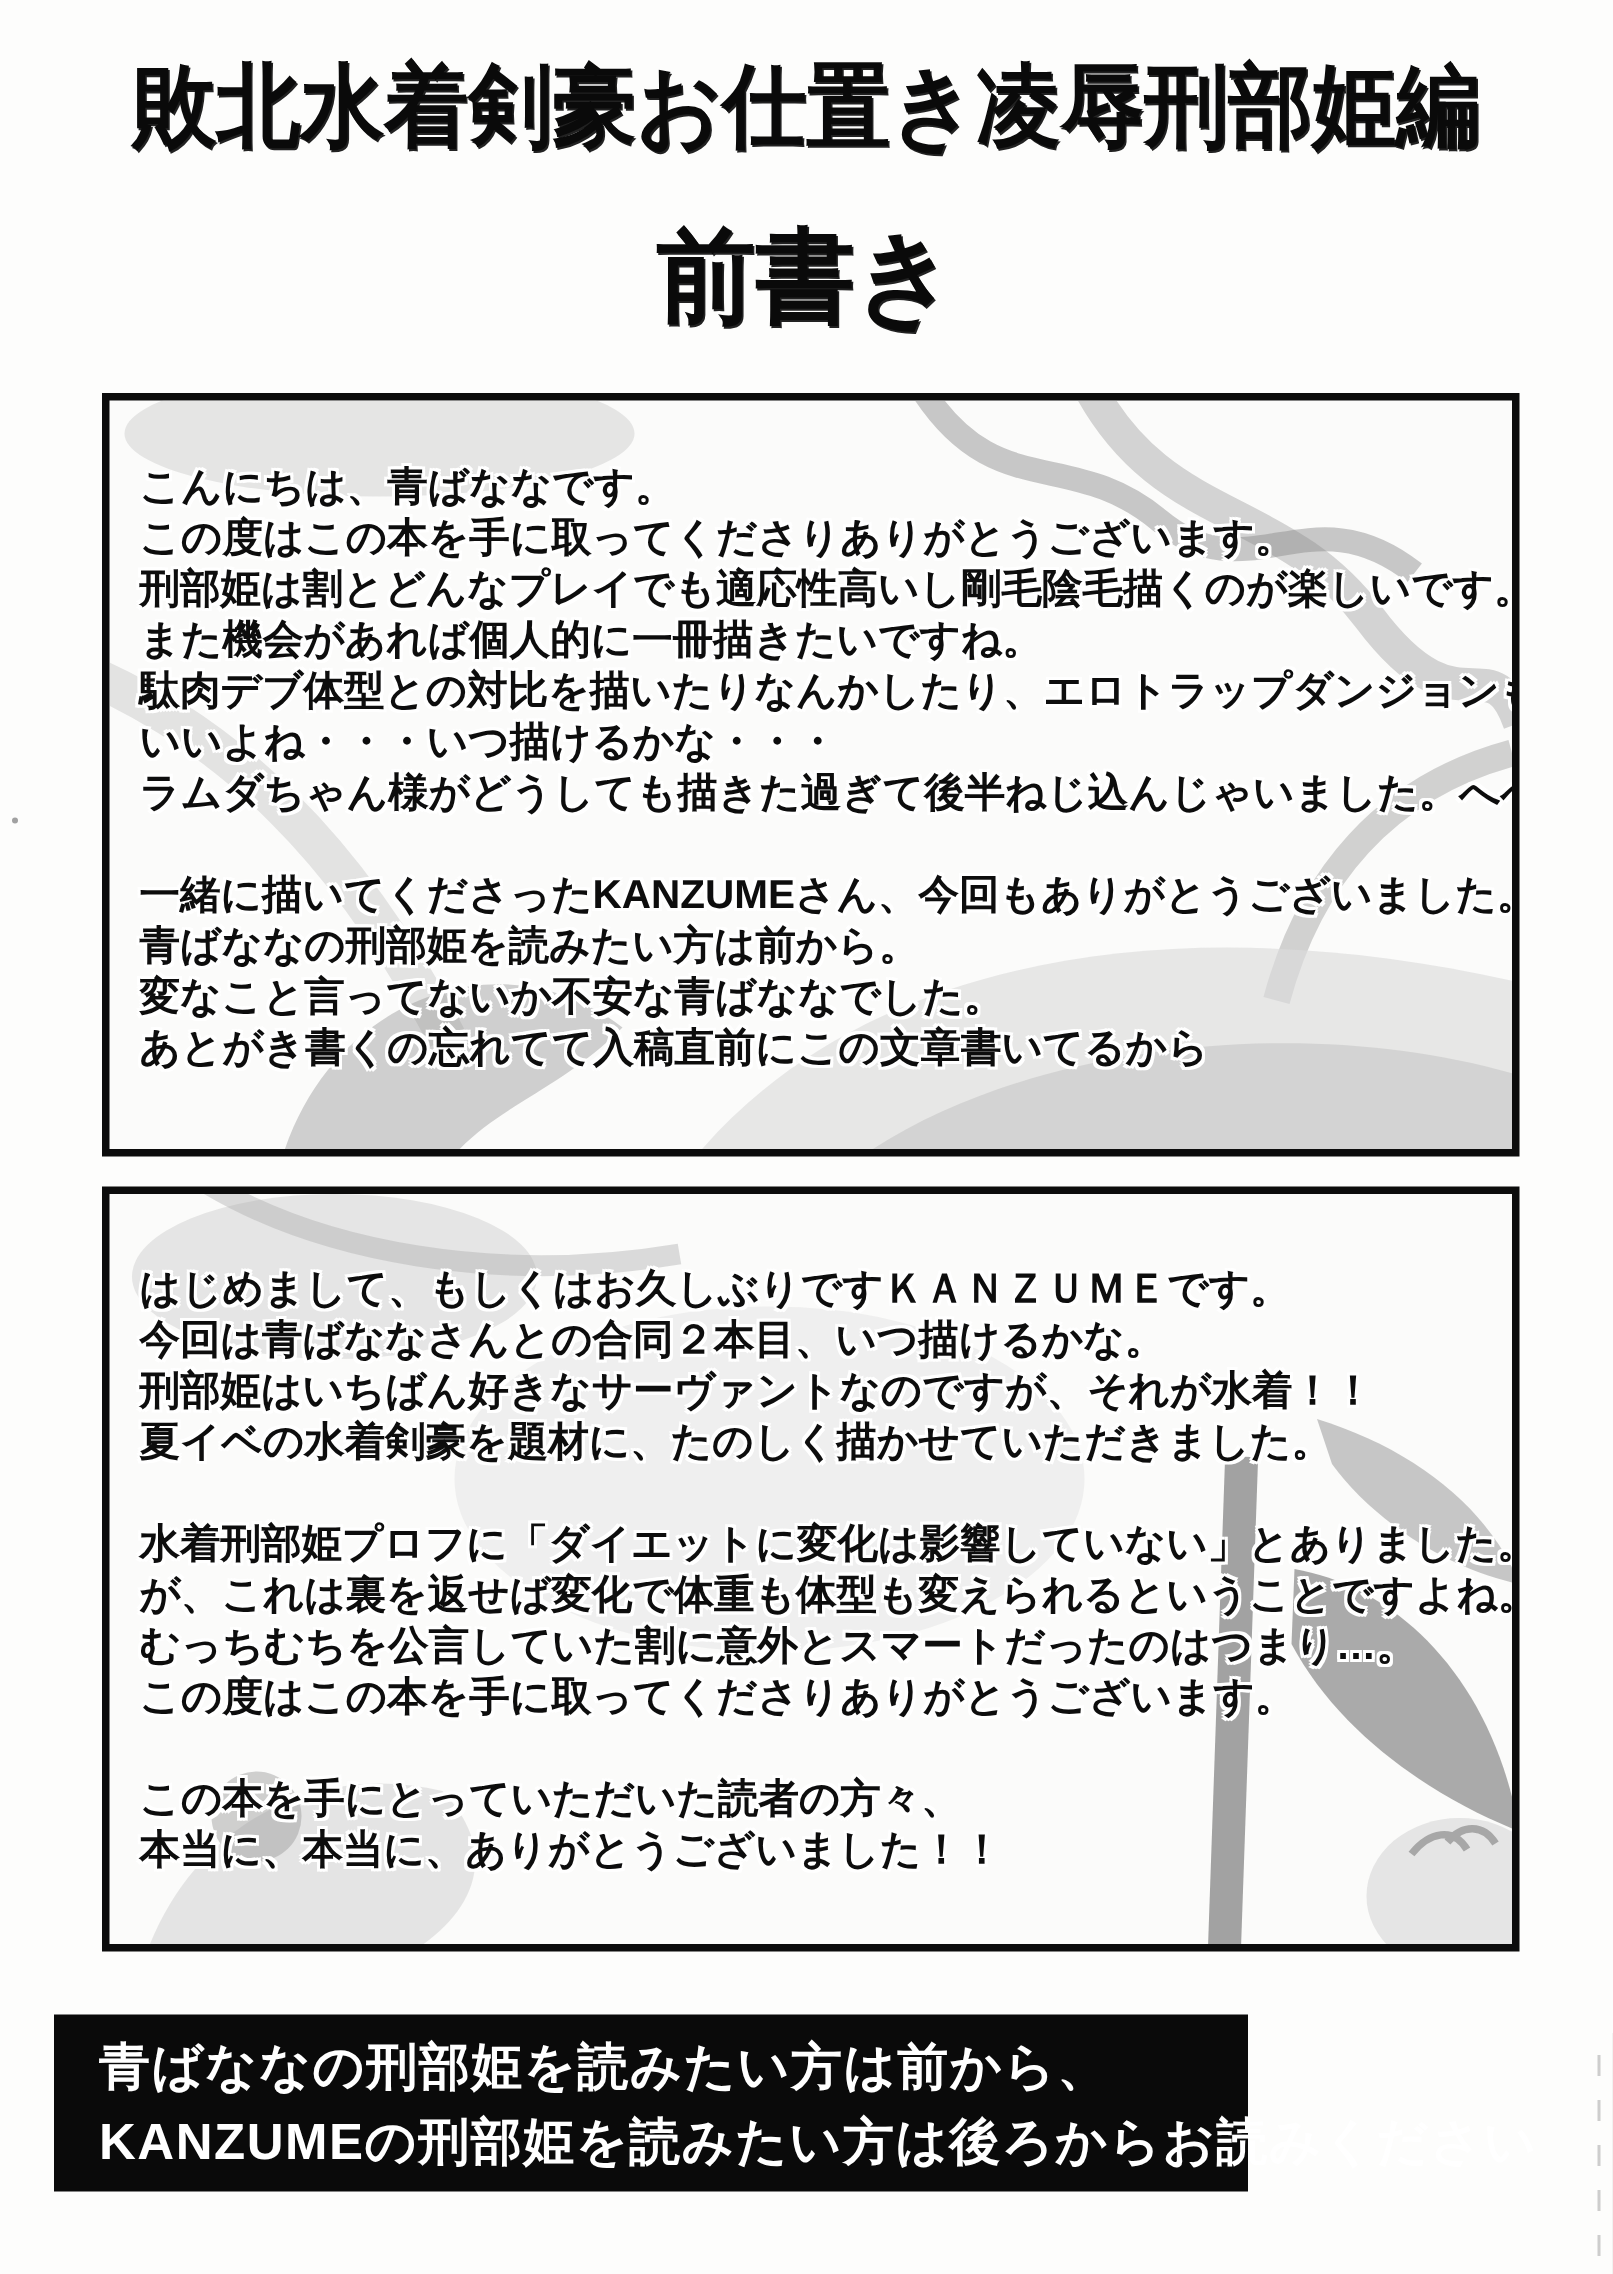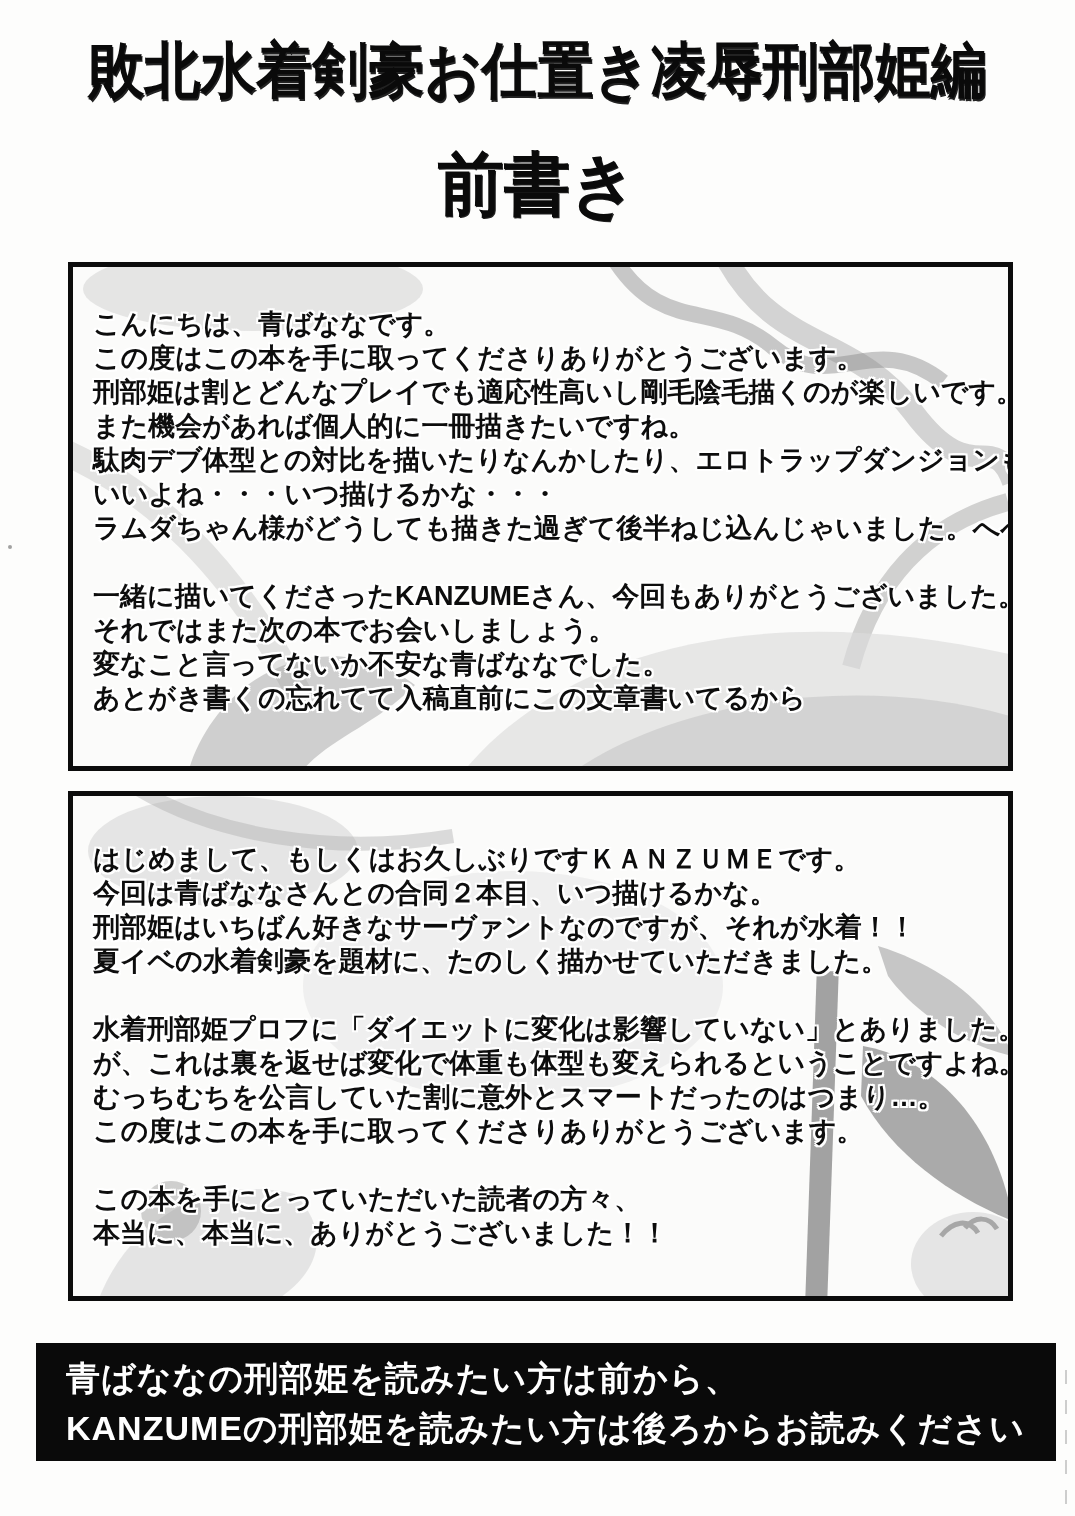--- a/index.html
+++ b/index.html
@@ -69,21 +69,21 @@
     text-shadow:
       -2px -2px 0 #fff, 2px -2px 0 #fff,
       -2px  2px 0 #fff, 2px  2px 0 #fff,
        0   -2px 0 #fff, 0    2px 0 #fff,
       -2px  0   0 #fff, 2px  0   0 #fff;
   }
   
   #footer-box{
     position:absolute;
     left:36px;top:1343px;
-    width:1020px;height:118px;
+    width:796px;height:118px;
     background:#0a0a0a;
     color:#ffffff;
     box-sizing:border-box;
     padding:10px 0 0 30px;
   }
   #footer-box .footer-line{
     font-size:34px;
     line-height:50px;
     font-weight:bold;
     letter-spacing:1px;
@@ -128,21 +128,21 @@
         <div class="line">こんにちは、青ばななです。</div>
         <div class="line">この度はこの本を手に取ってくださりありがとうございます。</div>
         <div class="line">刑部姫は割とどんなプレイでも適応性高いし剛毛陰毛描くのが楽しいです。</div>
         <div class="line">また機会があれば個人的に一冊描きたいですね。</div>
         <div class="line">駄肉デブ体型との対比を描いたりなんかしたり、エロトラップダンジョンも</div>
         <div class="line">いいよね・・・いつ描けるかな・・・</div>
         <div class="line">ラムダちゃん様がどうしても描きた過ぎて後半ねじ込んじゃいました。へへ。</div>
       </div>
       <div class="para">
         <div class="line">一緒に描いてくださったKANZUMEさん、今回もありがとうございました。</div>
-        <div class="line">それではまた次の本でお会いしましょう。</div>
+        <div class="line">青ばななの刑部姫を読みたい方は前から。</div>
         <div class="line">変なこと言ってないか不安な青ばななでした。</div>
         <div class="line">あとがき書くの忘れてて入稿直前にこの文章書いてるから</div>
       </div>
     </div>
   </div>
 
   <div id="box2" class="comment-box">
     <svg class="bg-art" viewBox="0 0 935 500" preserveAspectRatio="none">
       <ellipse cx="150" cy="55" rx="135" ry="55" fill="#cfcfcf" opacity="0.5"></ellipse>
       <path d="M60,-10 C140,40 260,60 380,40" stroke="#a9a9a9" stroke-width="14" fill="none" opacity="0.4"></path>

